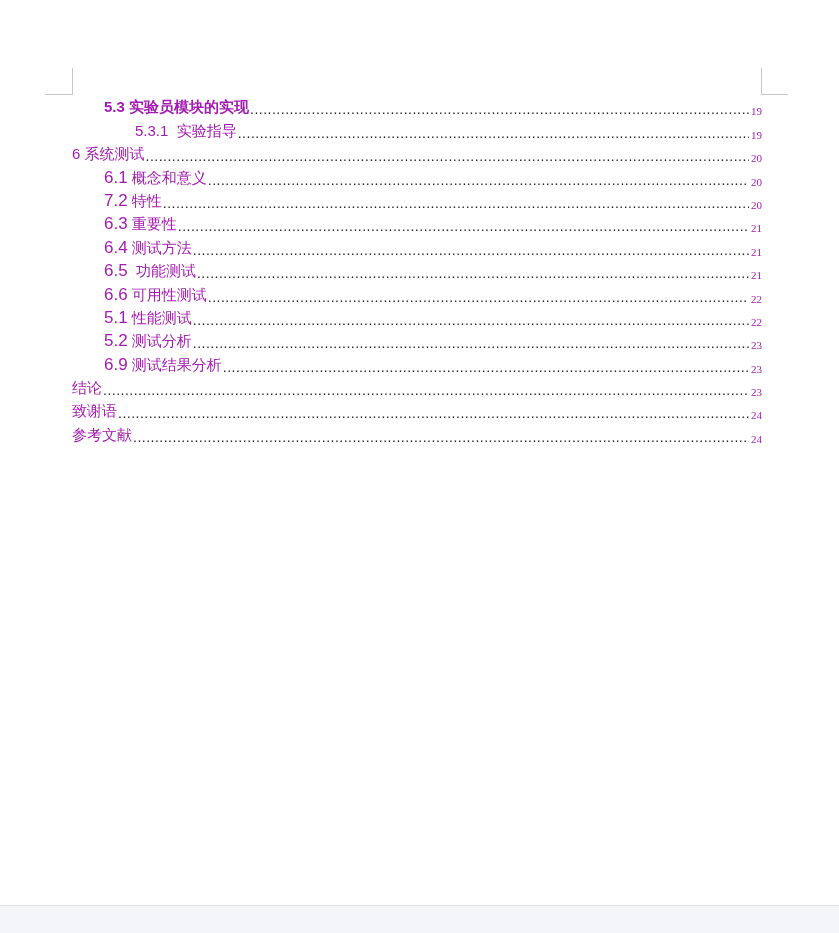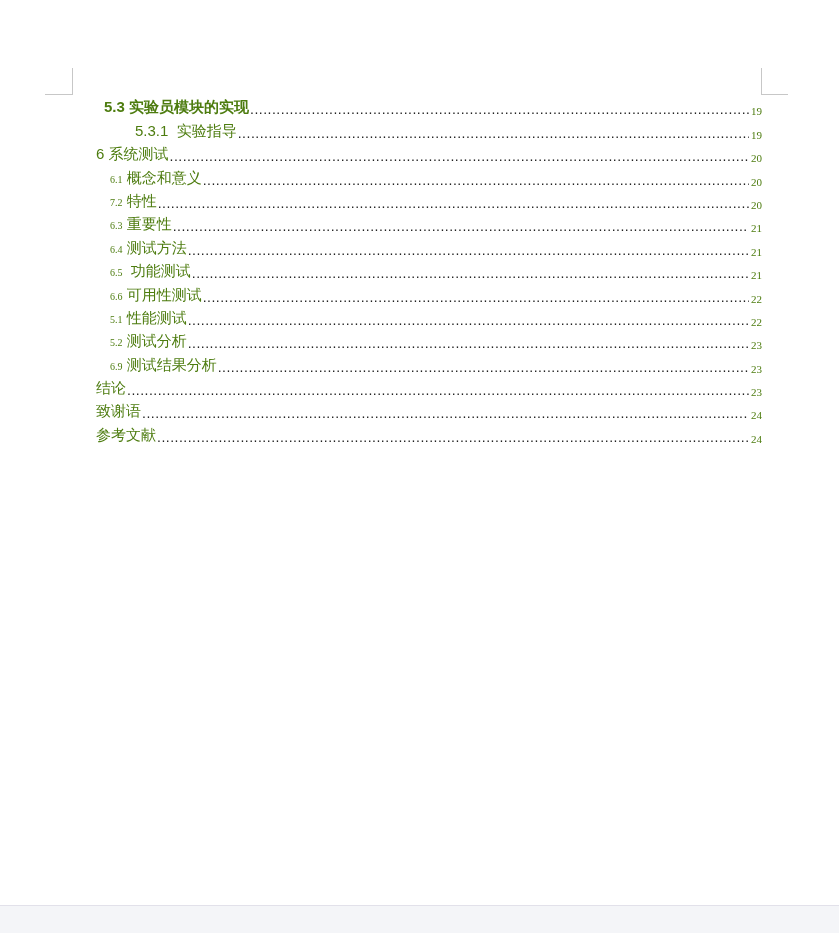--- a/index.html
+++ b/index.html
@@ -7,30 +7,30 @@
   .page { position:absolute; left:0; top:0; width:839px; height:905px; background:#ffffff; }
   .footer-strip { position:absolute; left:0; top:905px; width:839px; height:28px; background:#f4f5f8; border-top:1px solid #e2e1ea; }
   .corner { position:absolute; width:1px; height:1px; }
   .corner-tl { left:72px; top:68px; }
   .corner-tl::before { content:""; position:absolute; left:0; top:0; width:1px; height:26px; background:#c7c7c7; }
   .corner-tl::after { content:""; position:absolute; left:-27px; top:26px; width:28px; height:1px; background:#c7c7c7; }
   .corner-tr { left:761px; top:68px; }
   .corner-tr::before { content:""; position:absolute; left:0; top:0; width:1px; height:26px; background:#c7c7c7; }
   .corner-tr::after { content:""; position:absolute; left:0; top:26px; width:27px; height:1px; background:#c7c7c7; }
   .toc { position:absolute; left:72px; top:94px; width:690px; }
-  .row { position:relative; height:23.4px; display:flex; align-items:flex-end; font-size:15px; color:#4d7c0f; white-space:nowrap; }
+  .row { position:relative; height:23.4px; display:flex; align-items:flex-end; font-size:15px; color:#a21caf; white-space:nowrap; }
   .row .title { background:#fff; padding-right:1px; z-index:1; }
   .row .dots { flex:1; overflow:hidden; height:18px; position:relative; }
   .row .dots::after { content:"......................................................................................................................................................................................................................................................................"; position:absolute; left:0; bottom:0; letter-spacing:0.5px; font-size:14px; color:#222; }
   .row .page-num { padding-left:2px; font-size:11px; font-family:Liberation Serif, serif; }
-  .l1 { padding-left:0;margin-left:24px; }
+  .l1 { padding-left:0; }
   .l2 { padding-left:32px; }
   .l3 { padding-left:63px;justify-content:space-between; }
   .bold { font-weight:bold; }
-  .num { font-family:Liberation Serif, serif; font-size:10px;margin-left:6px; }
+  .num { font-family:Liberation Sans, sans-serif; font-size:17px; }
 </style>
 </head>
 <body>
 
 <div class="page">
   <div class="corner corner-tl"></div>
   <div class="corner corner-tr"></div>
 
   <div class="toc">
     <div class="row l2">

